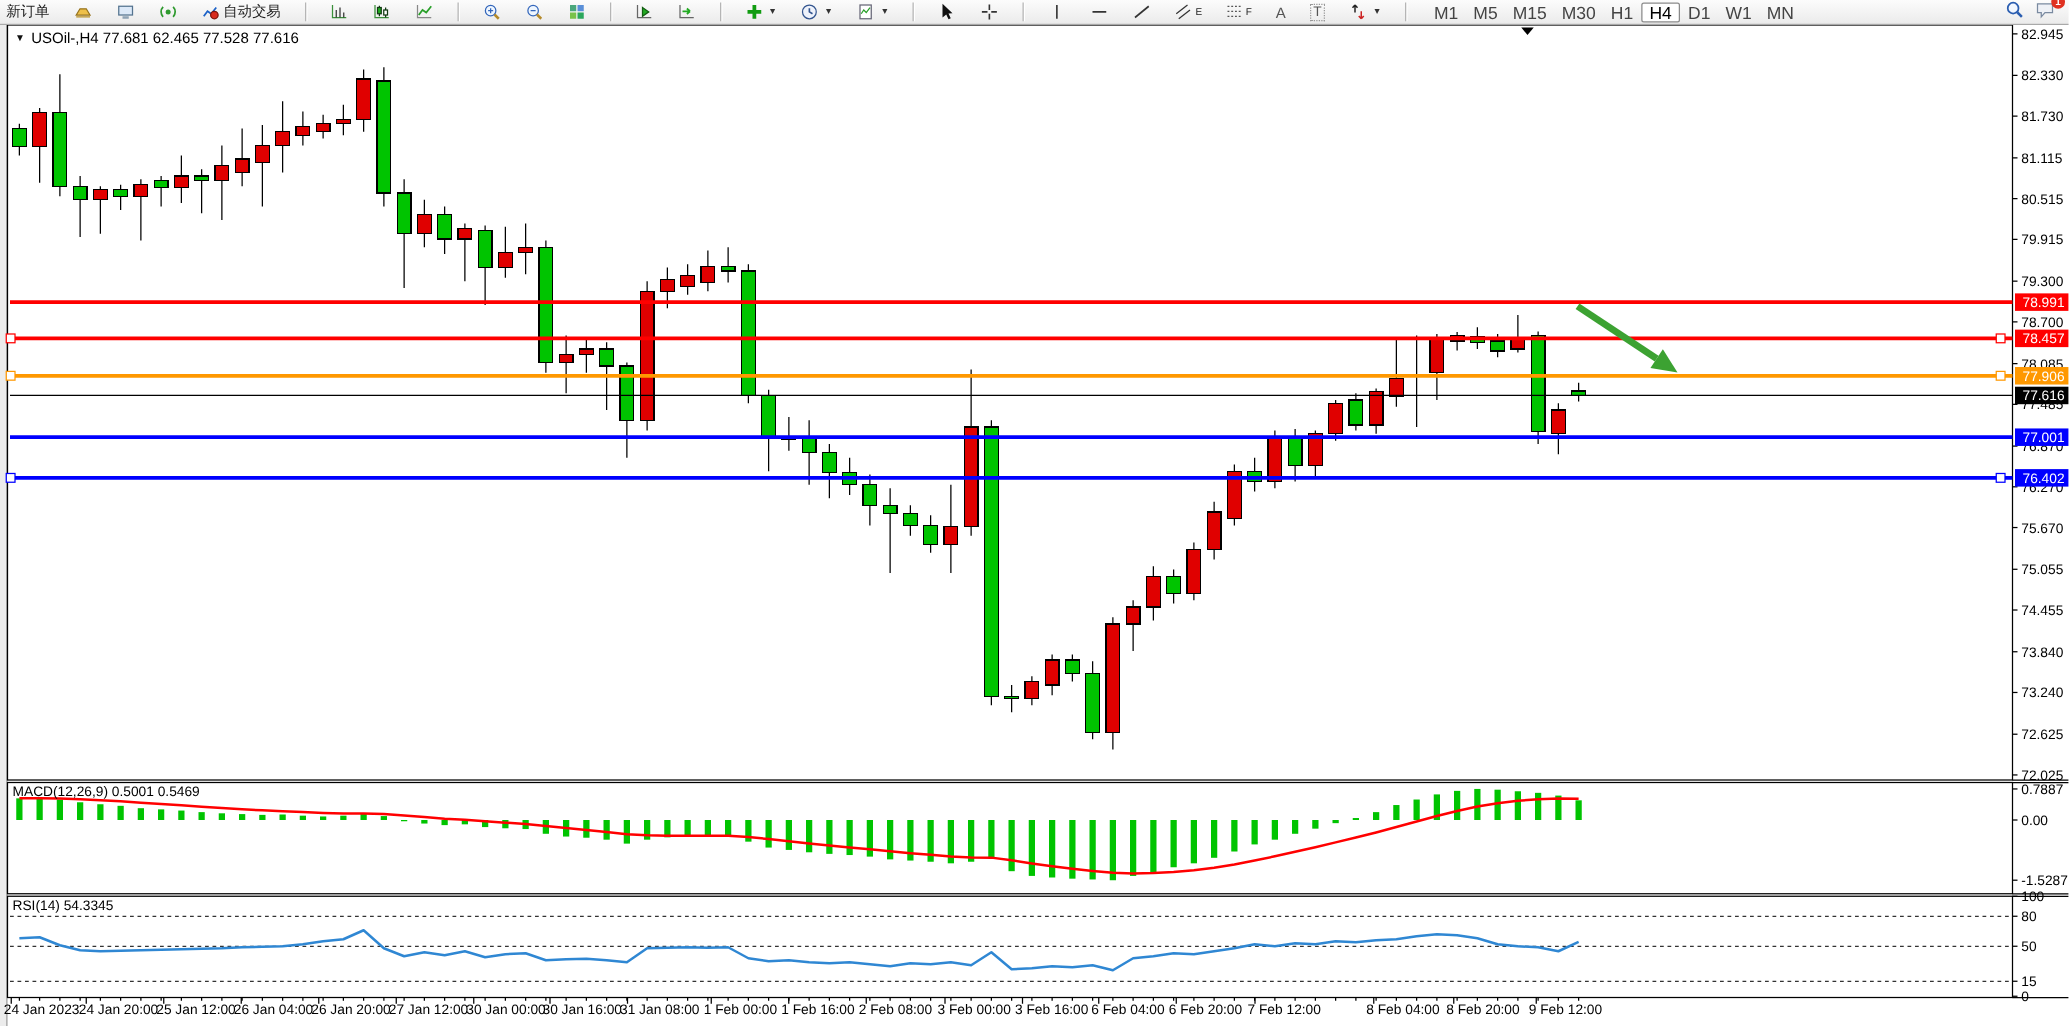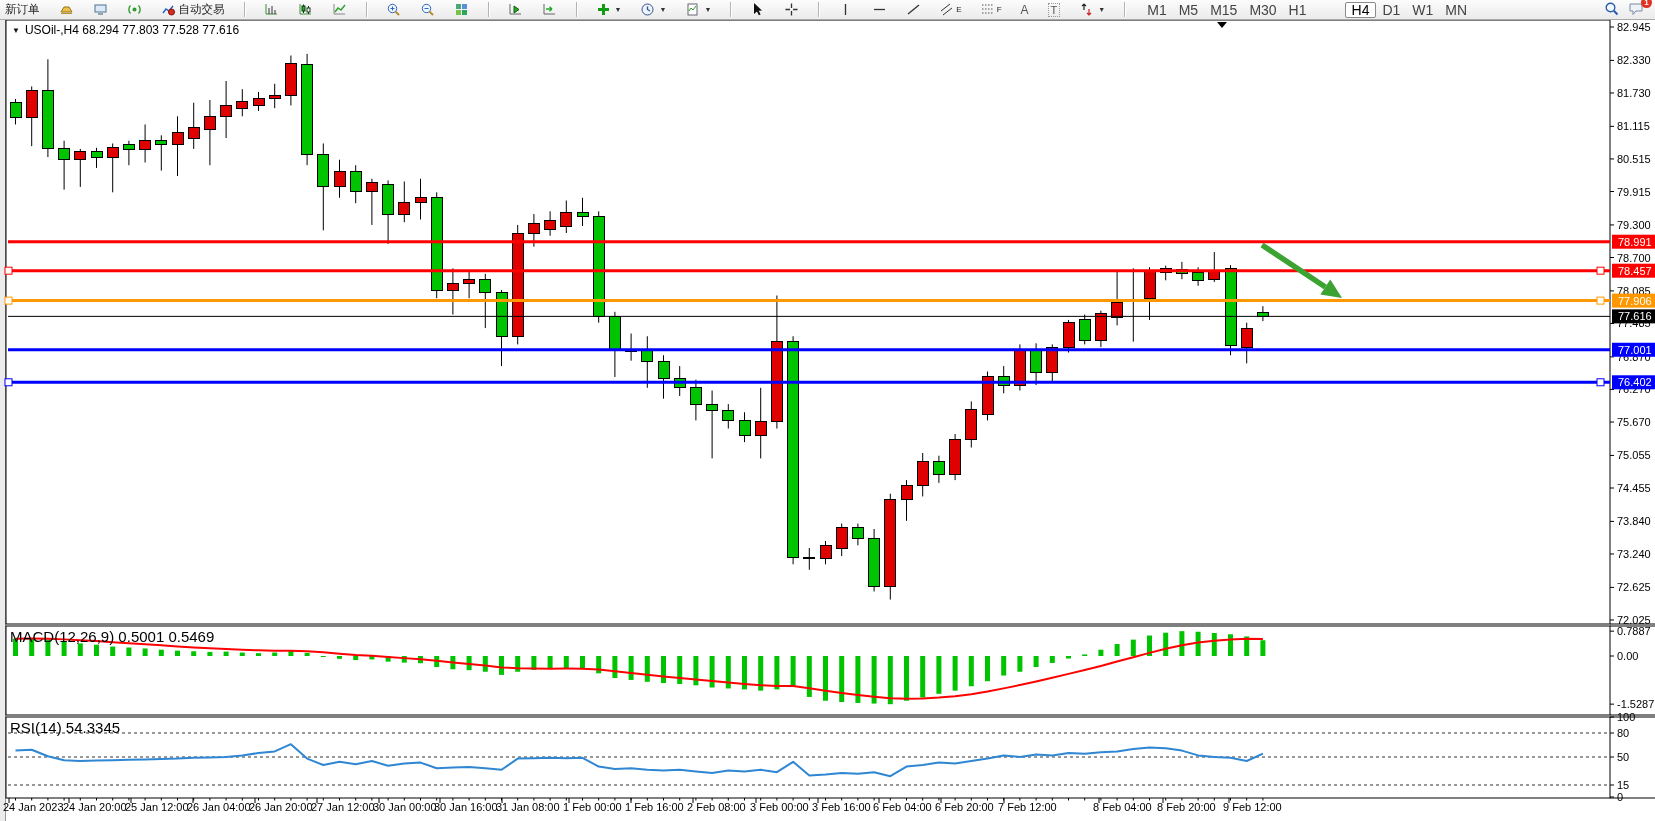--- a/index.html
+++ b/index.html
@@ -6,29 +6,29 @@
     font-family:"Liberation Sans","DejaVu Sans",sans-serif;}
   
   .toolbar{height:19px;display:flex;align-items:center;background:linear-gradient(#fcfcfc,#ebebeb);
     border-bottom:1px solid #a9a9a9;padding:0 2px;gap:13px;font-size:11.5px;color:#222;white-space:nowrap;}
   .tbtn{display:inline-flex;align-items:center;gap:3px;padding:1px 3px;border-radius:2px;cursor:default;}
   .tbtn svg{display:block;}
   .sep{width:1px;height:15px;background:#b5b5b5;margin:0 3px;box-shadow:1px 0 0 #fff;flex:none;}
   .caret{font-size:7px;color:#333;margin-left:1px;}
   .tf-group{display:flex;align-items:center;}
   .tf-btn{padding:0 6px;height:16px;line-height:16px;color:#444;font-size:14px;}
-  .tf-btn.active{background:#fff;border:1px solid #8a8a8a;height:14px;line-height:14px;color:#000;border-radius:2px;margin-left:32px;}
+  .tf-btn.active{background:#fff;border:1px solid #8a8a8a;height:14px;line-height:14px;color:#000;border-radius:2px;}
   .toolbar-right{margin-left:auto;display:flex;align-items:center;gap:8px;padding-right:8px;}
   .chat-wrap{position:relative;}
   .badge{position:absolute;top:-4px;right:-7px;background:#e03122;color:#fff;border-radius:50%;
     width:11px;height:11px;font-size:8px;line-height:11px;text-align:center;font-weight:bold;}
   
   .chart-area{position:relative;width:1655px;height:802px;background:#fff;}
   #plot{position:absolute;left:0;top:0;}
-  .ov{position:absolute;font-size:15px;color:#000;pointer-events:none;}
+  .ov{position:absolute;font-size:11px;color:#000;pointer-events:none;}
   .chart-title{left:12px;top:3px;font-size:12px;display:flex;align-items:center;gap:5px;}
   .sym-caret{font-size:8px;color:#111;}
   .macd-label{left:10px;top:608px;}
   .rsi-label{left:10px;top:699px;text-align:right;}
 </style>
 </head>
 <body>
 
 <div class="toolbar">
   <div class="tbtn">
@@ -716,17 +716,17 @@
       <line x1="1099" y1="778" x2="1099" y2="783" stroke="#000"></line>
       <text x="1093" y="791" font-size="11" font-family="&quot;Liberation Sans&quot;,&quot;DejaVu Sans&quot;,sans-serif" fill="#000" text-anchor="start">8 Feb 04:00</text>
       <line x1="1163" y1="778" x2="1163" y2="783" stroke="#000"></line>
       <text x="1157" y="791" font-size="11" font-family="&quot;Liberation Sans&quot;,&quot;DejaVu Sans&quot;,sans-serif" fill="#000" text-anchor="start">8 Feb 20:00</text>
       <line x1="1229" y1="778" x2="1229" y2="783" stroke="#000"></line>
       <text x="1223" y="791" font-size="11" font-family="&quot;Liberation Sans&quot;,&quot;DejaVu Sans&quot;,sans-serif" fill="#000" text-anchor="start">9 Feb 12:00</text>
       <rect x="0" y="796" width="1655" height="6" fill="#fff" fill-opacity="0"></rect>
     </svg>
   <div class="ov chart-title">
     <span class="sym-caret">▼</span>
-    <span>USOil-,H4  68.294 77.803 77.528 77.616</span>
+    <span>USOil-,H4  77.681 62.465 77.528 77.616</span>
   </div>
   <div class="ov macd-label">MACD(12,26,9) 0.5001 0.5469</div>
   <div class="ov rsi-label">RSI(14) 54.3345</div>
 </div>
 
 </body></html>

